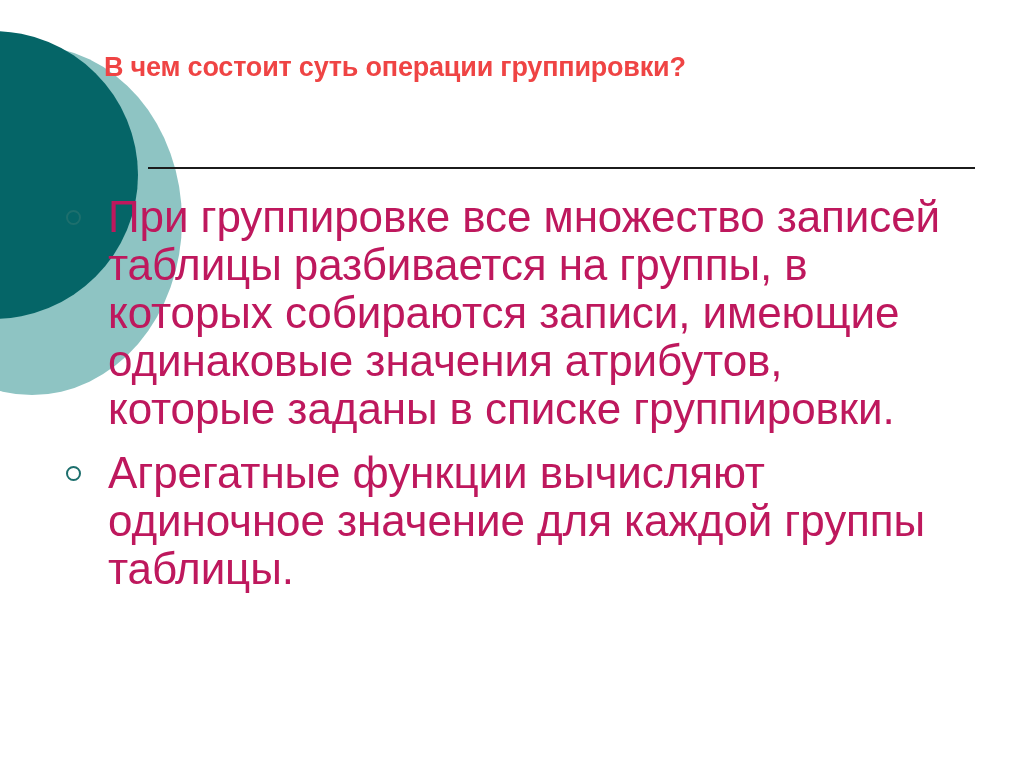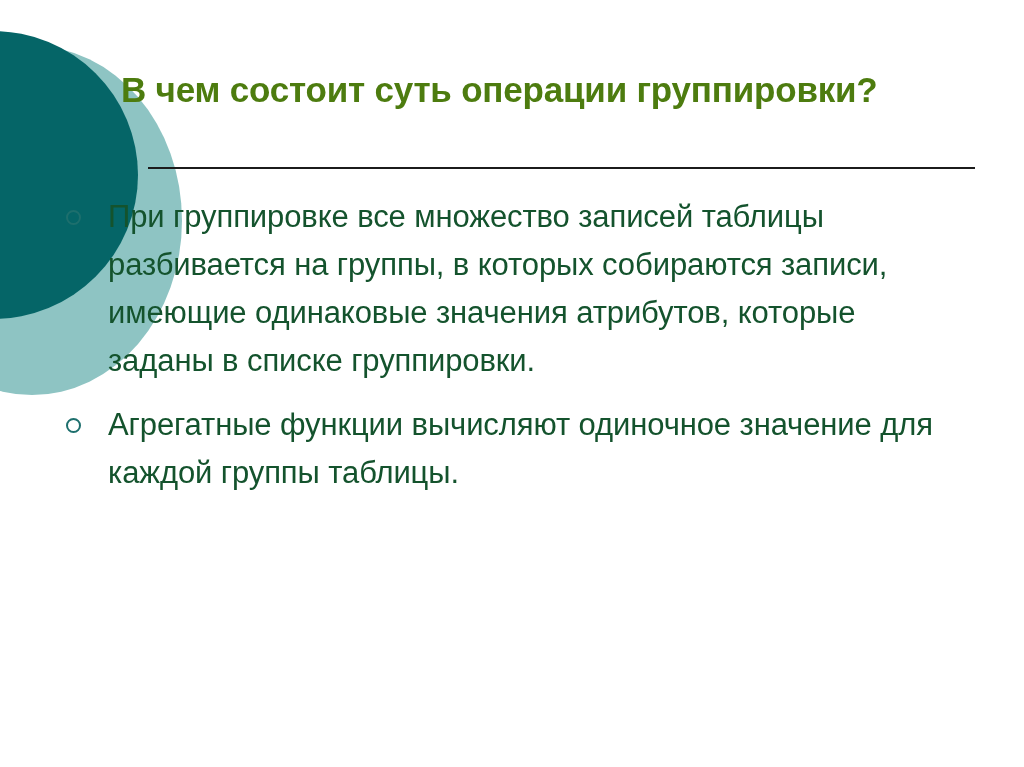--- a/index.html
+++ b/index.html
@@ -50,23 +50,23 @@
 
   
   .title-block {
     position: absolute;
     left: 104px;
     top: 50px;
     width: 880px;
   }
 
   .slide-title {
-    margin: 17px;
-    color: #4d7c0f;
-    font-size: 35px;
+    margin: 0;
+    color: #ef4444;
+    font-size: 27px;
     font-weight: bold;
     line-height: 1.29;
     letter-spacing: -0.2px;
   }
 
   .title-rule {
     position: absolute;
     left: 148px;
     top: 167px;
     width: 827px;
@@ -97,22 +97,22 @@
     top: 17px;
     width: 11px;
     height: 11px;
     border: 2px solid #1d6f6d;
     border-radius: 50%;
     box-sizing: content-box;
   }
 
   .bullet-text {
     display: block;
-    color: #14532d;
-    font-size: 31px;
+    color: #be185d;
+    font-size: 44px;
     line-height: 48px;
     font-weight: normal;
     white-space: pre-line;
     letter-spacing: -0.1px;
   }
 </style>
 </head>
 <body>
 
 <div class="slide">

